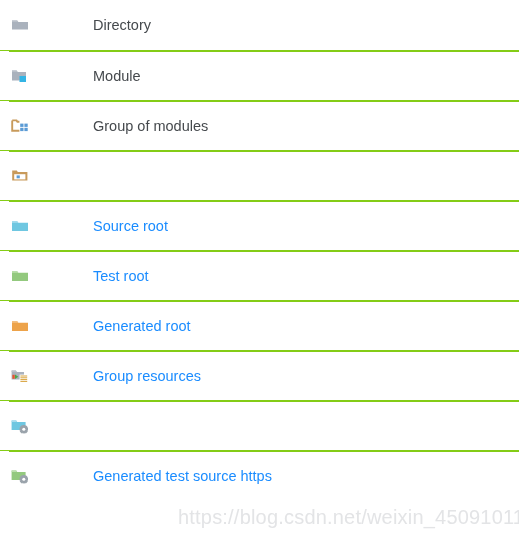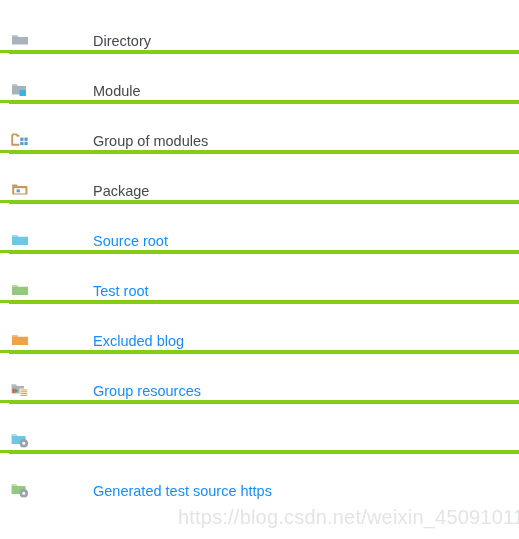--- a/index.html
+++ b/index.html
@@ -19,25 +19,25 @@
     position: absolute;
     left: 0;
     top: 0;
     width: 519px;
   }
 
   .legend-row {
     position: relative;
     height: 50px;
     display: flex;
-    align-items: flex-end;
+    align-items: center;
     box-sizing: border-box;
   }
   .legend-row + .legend-row {
-    border-top: 4px solid #84cc16;
+    border-top: 2px solid #84cc16;
   }
   
   .legend-row + .legend-row::before {
     content: "";
     position: absolute;
     left: 0;
     top: -1px;
     width: 9px;
     height: 1px;
     background: #ffffff;
@@ -128,21 +128,20 @@
   </div>
 
   <div class="legend-row">
     <div class="icon-cell">
       <svg class="icon" viewBox="0 0 20 20">
         <path d="M2.2 4.6h4.6l1 1.5H17.4v8.4H2.2z" fill="#c89a5b"></path>
         <rect x="4.2" y="8.2" width="11.2" height="5.2" fill="#ffffff"></rect>
         <rect x="6.6" y="9.4" width="3.2" height="2.9" fill="#5b9bd5"></rect>
       </svg>
     </div>
-    <div class="label-cell">Package</div>
   </div>
 
   <div class="legend-row">
     <div class="icon-cell">
       <svg class="icon" viewBox="0 0 20 20">
         <path d="M2 5.2h5.2l1.1 1.6H18v8.2H2z" fill="#6fc7e1"></path>
         <path d="M2 5.2h5.2l1.1 1.6H2z" fill="#a9dcee"></path>
       </svg>
     </div>
     <div class="label-cell link">Source root</div>
@@ -158,21 +157,21 @@
     <div class="label-cell link">Test root</div>
   </div>
 
   <div class="legend-row">
     <div class="icon-cell">
       <svg class="icon" viewBox="0 0 20 20">
         <path d="M2 5.2h5.2l1.1 1.6H18v8.2H2z" fill="#eda34a"></path>
         <path d="M2 5.2h5.2l1.1 1.6H2z" fill="#f3c184"></path>
       </svg>
     </div>
-    <div class="label-cell link">Excluded blog</div>
+    <div class="label-cell link">Generated root</div>
   </div>
 
 
   <div class="legend-row">
     <div class="icon-cell">
       <svg class="icon" viewBox="0 0 20 20">
         <path d="M1.6 4.6h4.3l0.9 1.4H14v7.6H1.6z" fill="#aab2bd"></path>
         <path d="M1.6 4.6h4.3l0.9 1.4H1.6z" fill="#b9c0c9"></path>
         <rect x="2.4" y="8.8" width="2.3" height="4" fill="#e8552f"></rect>
         <path d="M5.0 8.6l3.3 2.2-3.3 2.2z" fill="#4aa84a"></path>

